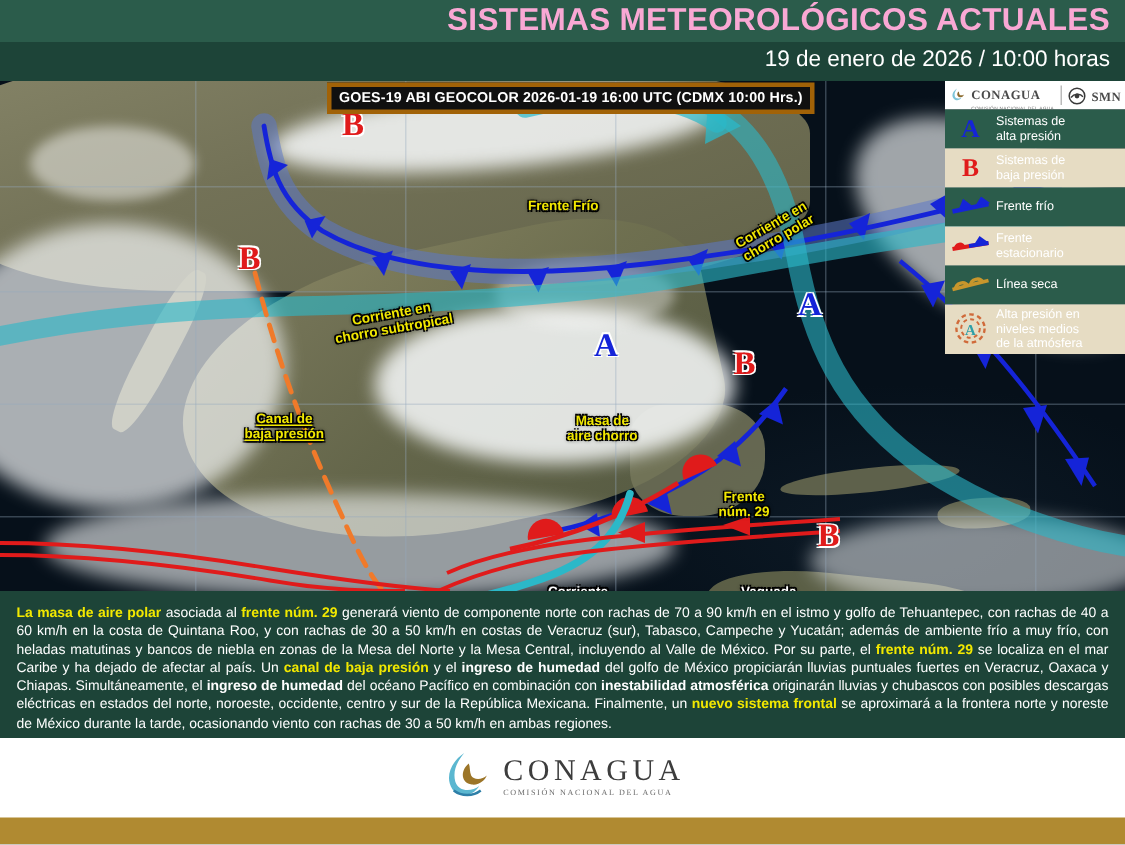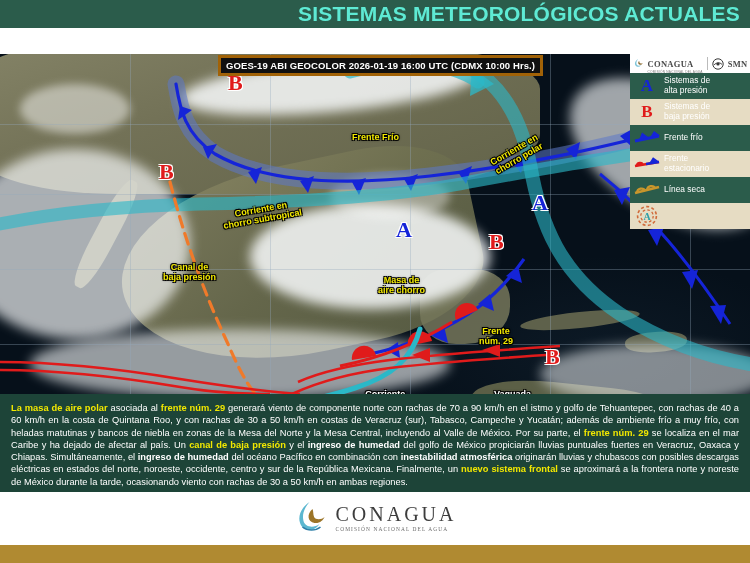--- a/index.html
+++ b/index.html
@@ -1,21 +1,21 @@
 <!DOCTYPE html>
 <html lang="es"><head>
 <meta charset="utf-8">
 <style>
   html,body{margin:0;padding:0;background:#fff;}
   body{width:750px;height:563px;overflow:hidden;font-family:"Liberation Sans",sans-serif;}
   #page{position:relative;width:750px;height:563px;overflow:hidden;background:#fff;}
 
   
   .header{position:absolute;left:0;top:0;width:750px;height:28px;background:#2b5c4b;}
-  .header-title{position:absolute;right:10px;top:2px;color:#5eead4;font-size:21px;font-weight:bold;
+  .header-title{position:absolute;right:10px;top:2px;color:#f9a8d4;font-size:21px;font-weight:bold;
                 letter-spacing:.2px;white-space:nowrap;}
   .subheader{position:absolute;left:0;top:28px;width:750px;height:26px;background:#1d4438;}
   .subheader-date{position:absolute;right:10px;top:3px;color:#ffffff;font-size:15px;white-space:nowrap;}
 
   
   .map{position:absolute;left:0;top:54px;width:750px;height:340px;overflow:hidden;background:#0b1622;}
   .sat{position:absolute;inset:0;}
   .ocean{position:absolute;inset:0;background:
       radial-gradient(ellipse 300px 140px at 600px 300px, #0d1a26 0%, #06101a 70%),
       linear-gradient(180deg,#1b2c3a 0%,#16252f 30%,#0b1824 100%);}
@@ -87,20 +87,23 @@
   .goldbar{position:absolute;left:0;top:545px;width:750px;height:18px;background:#b08a31;}
 </style>
 </head>
 <body>
 
 <div id="page">
 
   <div class="header">
     <div class="header-title">SISTEMAS METEOROLÓGICOS ACTUALES</div>
   </div>
+  <div class="subheader">
+    <div class="subheader-date">19 de enero de 2026 / 10:00 horas</div>
+  </div>
 
   <div class="map">
     <div class="sat">
       <div class="ocean"></div>
 
       <div class="land us-land"></div>
       <div class="land mx-land"></div>
       <div class="land baja"></div>
       <div class="land yuc"></div>
       <div class="land cuba"></div>
@@ -197,21 +200,21 @@
       <div class="bigB" style="left:489px;top:175px;">B</div>
       <div class="bigB" style="left:545px;top:290px;">B</div>
       <div class="bigA" style="left:396px;top:163px;">A</div>
       <div class="bigA" style="left:532px;top:136px;">A</div>
 
       <div class="mlabel" style="left:352px;top:78px;">Frente Frío</div>
       <div class="mlabel" style="left:490px;top:90px;transform:rotate(-30deg);">Corriente en
 chorro polar</div>
       <div class="mlabel" style="left:222px;top:150px;transform:rotate(-10deg);">Corriente en
 chorro subtropical</div>
-      <div class="mlabel" style="left:163px;top:208px;">Canal de
+      <div class="mlabel" style="left:163px;top:220px;text-decoration:underline;">Canal de
 baja presión</div>
       <div class="mlabel" style="left:378px;top:221px;">Masa de
 aire chorro</div>
       <div class="mlabel" style="left:479px;top:272px;">Frente
 núm. 29</div>
       <div class="mlabel white" style="left:358px;top:335px;">Corriente
 de bajo nivel</div>
       <div class="mlabel white" style="left:489px;top:335px;">Vaguada
 monzónica</div>
 
@@ -291,20 +294,23 @@
       </div>
 
       <div class="lrow light">
         <div class="lsym">
           <svg width="26" height="22" viewBox="0 0 26 22">
             <circle cx="13" cy="11" r="9.4" fill="none" stroke="#d06a3a" stroke-width="1.6" stroke-dasharray="3 2.4"></circle>
             <circle cx="13" cy="11" r="6.2" fill="none" stroke="#d06a3a" stroke-width="1.3" stroke-dasharray="2.6 2.2"></circle>
             <text x="13" y="15.4" font-size="10" font-weight="bold" fill="#2e9fa8" text-anchor="middle" font-family="Liberation Serif, serif">A</text>
           </svg>
         </div>
+        <div class="ltxt">Alta presión en
+niveles medios
+de la atmósfera</div>
       </div>
 
     </div>
   </div>
 
   <div class="textblock">
     <p class="para" id="forecast-para"><span class="hl">La masa de aire polar</span><span> asociada al </span><span class="hl">frente núm. 29</span><span> generará viento de componente norte con rachas de 70 a 90 km/h en el istmo y golfo de Tehuantepec, con rachas de 40 a 60 km/h en la costa de Quintana Roo, y con rachas de 30 a 50 km/h en costas de Veracruz (sur), Tabasco, Campeche y Yucatán; además de ambiente frío a muy frío, con heladas matutinas y bancos de niebla en zonas de la Mesa del Norte y la Mesa Central, incluyendo al Valle de México. Por su parte, el </span><span class="hl">frente núm. 29</span><span> se localiza en el mar Caribe y ha dejado de afectar al país. Un </span><span class="hl">canal de baja presión</span><span> y el </span><span class="bd">ingreso de humedad</span><span> del golfo de México propiciarán lluvias puntuales fuertes en Veracruz, Oaxaca y Chiapas. Simultáneamente, el </span><span class="bd">ingreso de humedad</span><span> del océano Pacífico en combinación con </span><span class="bd">inestabilidad atmosférica</span><span> originarán lluvias y chubascos con posibles descargas eléctricas en estados del norte, noroeste, occidente, centro y sur de la República Mexicana. Finalmente, un </span><span class="hl">nuevo sistema frontal</span><span> se aproximará a la frontera norte y noreste de México durante la tarde, ocasionando viento con rachas de 30 a 50 km/h en ambas regiones.</span></p>
   </div>
 
   <div class="footer-white"></div>

